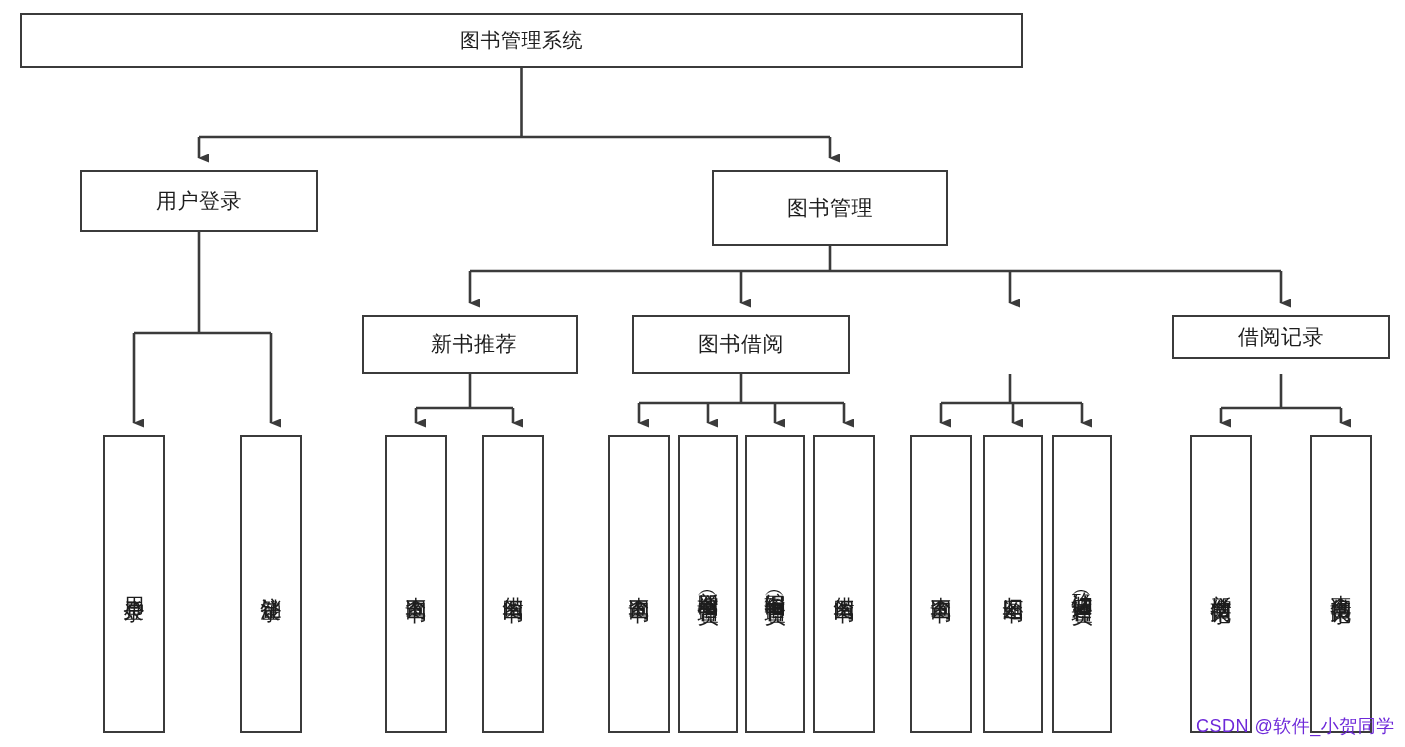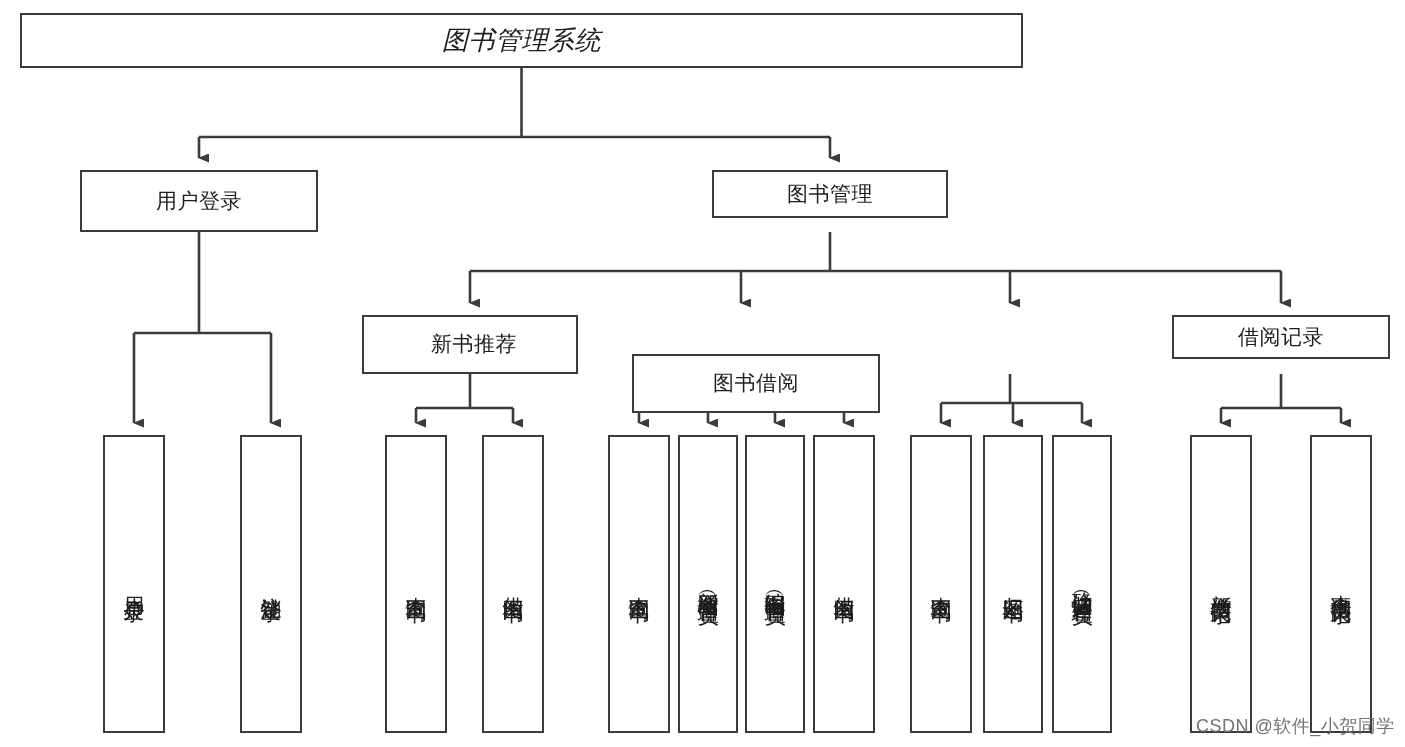--- a/index.html
+++ b/index.html
@@ -41,26 +41,25 @@
     letter-spacing: 0.5px;
   }
   .node.vertical {
     writing-mode: vertical-rl;
     text-orientation: upright;
     font-size: 21px;
     letter-spacing: 2px;
     padding: 4px 0;
   }
   .node.root {
-    font-size: 26px;
-    font-style: italic;
+    font-size: 20px;
   }
   .watermark {
     position: absolute;
-    color: #737373;
+    color: #6d28d9;
     font-size: 18px;
     letter-spacing: 0.5px;
     white-space: nowrap;
     pointer-events: none;
   }
 </style>
 </head>
 <body>
 
 <div id="diagram-root">
@@ -104,24 +103,24 @@
         <path d="M 1281 374 L 1281 408"></path>
         <path d="M 1221 408 L 1341 408"></path>
         <path d="M 1221 408 L 1221 423" marker-end="url(#arrowhead)"></path>
         <path d="M 1341 408 L 1341 423" marker-end="url(#arrowhead)"></path>
       </g>
   </svg>
 
   <div class="node root" style="left: 20px; top: 13px; width: 1003px; height: 55px;">图书管理系统</div>
 
   <div class="node" style="left: 80px; top: 170px; width: 238px; height: 62px;">用户登录</div>
-  <div class="node" style="left: 712px; top: 170px; width: 236px; height: 48px;">图书管理</div>
+  <div class="node" style="left: 712px; top: 170px; width: 236px; height: 76px;">图书管理</div>
 
   <div class="node" style="left: 362px; top: 315px; width: 216px; height: 59px; padding-left: 8px;">新书推荐</div>
-  <div class="node" style="left: 632px; top: 315px; width: 248px; height: 59px; margin-top: 39px;">图书借阅</div>
+  <div class="node" style="left: 632px; top: 315px; width: 218px; height: 59px;">图书借阅</div>
   <div class="node" style="left: 1172px; top: 315px; width: 218px; height: 44px;">借阅记录</div>
 
   <div class="node vertical" style="left: 103px; top: 435px; width: 62px; height: 298px;">用户登录</div>
   <div class="node vertical" style="left: 240px; top: 435px; width: 62px; height: 298px;">注销登录</div>
 
   <div class="node vertical" style="left: 385px; top: 435px; width: 62px; height: 298px;">查询图书</div>
   <div class="node vertical" style="left: 482px; top: 435px; width: 62px; height: 298px;">借阅图书</div>
 
   <div class="node vertical" style="left: 608px; top: 435px; width: 62px; height: 298px;">查询图书</div>
   <div class="node vertical" style="left: 678px; top: 435px; width: 60px; height: 298px;">新增图书（管理员）</div>

